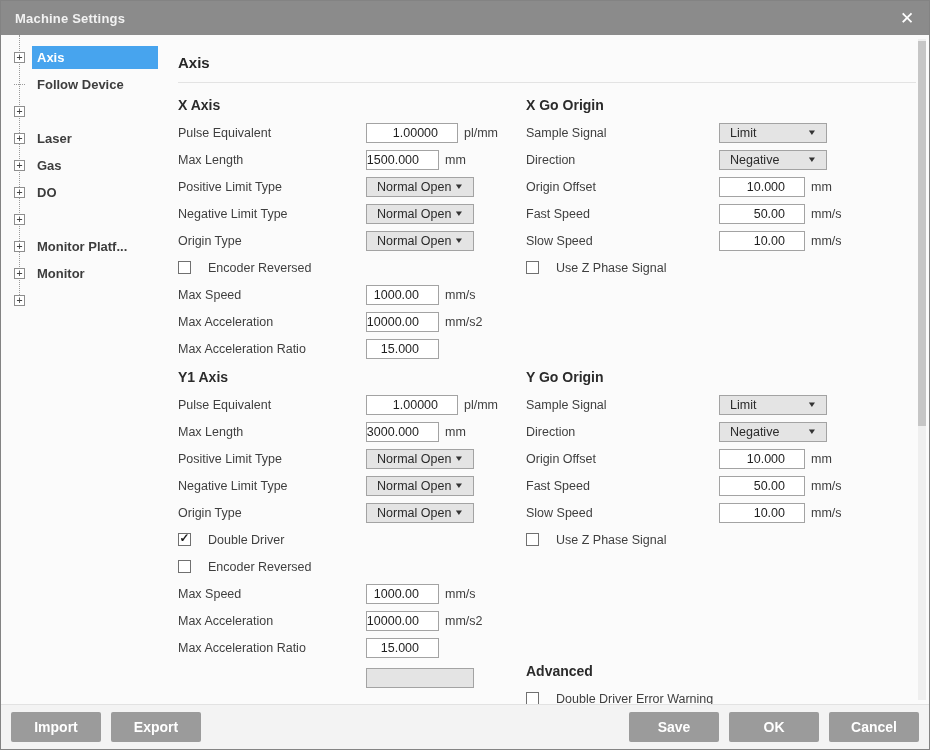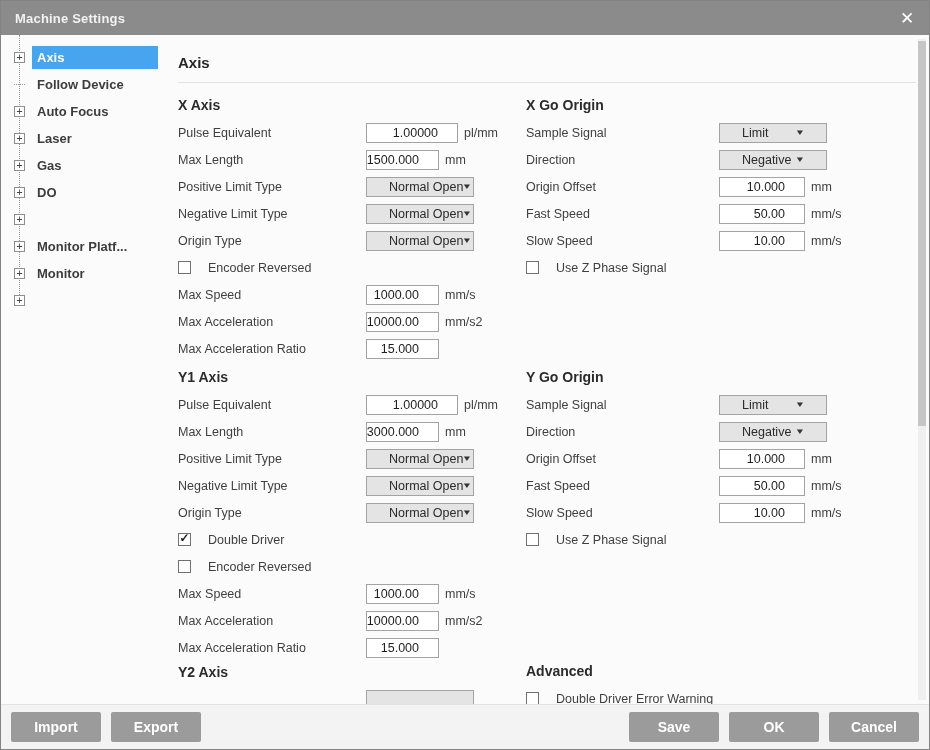--- a/index.html
+++ b/index.html
@@ -52,21 +52,21 @@
   .col-right .flabel { width:185px; flex:0 0 185px; }
   .ctl { display:flex; align-items:center; }
 
   .tinput { height:20px; border:1px solid #a3a3a3; background:#ffffff; color:#1f1f1f;
             font-size:12.5px; display:inline-flex; align-items:center; justify-content:flex-end;
             padding:0 19px; }
   .w-lg { width:92px; } .w-md { width:73px; } .w-go { width:86px; }
   .unit { margin-left:6px; font-size:12.5px; color:#3f3f3f; white-space:nowrap; }
 
   .tselect { width:108px; height:20px; border:1px solid #a3a3a3; background:#e4e4e4;
-             display:inline-flex; align-items:center; padding:0 22px; font-size:12.5px; color:#2a2a2a; }
+             display:inline-flex; align-items:center; padding:0 10px; font-size:12.5px; color:#2a2a2a; }
   .sel-val { flex:1; white-space:nowrap; }
   .arrow { font-size:8px; color:#333333; transform:scaleX(1.3); }
 
   .cbox { width:13px; height:13px; border:1px solid #707070; background:#fff; margin-right:9px;
           display:inline-flex; align-items:center; justify-content:center; flex:0 0 13px; }
   .cbox .mark { font-size:12px; line-height:11px; color:#1a1a1a; font-weight:bold;
                 margin-top:-2px; }
   .clabel { font-size:12.5px; color:#3f3f3f; white-space:nowrap; }
 
   
@@ -97,21 +97,20 @@
           <div class="tree-item">
             <span class="expander">+</span>
             <span class="tree-label selected">Axis</span>
           </div>
           <div class="tree-item">
             <span class="hstub"></span>
             <span class="tree-label">Follow Device</span>
           </div>
           <div class="tree-item">
             <span class="expander">+</span>
-            <span class="tree-label">Auto Focus</span>
           </div>
           <div class="tree-item">
             <span class="expander">+</span>
             <span class="tree-label">Laser</span>
           </div>
           <div class="tree-item">
             <span class="expander">+</span>
             <span class="tree-label">Gas</span>
           </div>
           <div class="tree-item">
@@ -264,21 +263,20 @@
                 </span>
               </div>
               <div class="row">
                 <span class="flabel">Max Acceleration Ratio</span>
                 <span class="ctl">
                   <span class="tinput w-md">15.000</span>
                 </span>
               </div>
             </div>
             <div class="section">
-              <div class="sec-heading">Y2 Axis</div>
               <div class="row">
                 <span class="flabel"></span>
                 <span class="tselect"></span>
               </div>
             </div>
           </div>
         <div class="col-right" id="col-right">
             <div class="section gap-c">
               <div class="sec-heading">X Go Origin</div>
               <div class="row">

